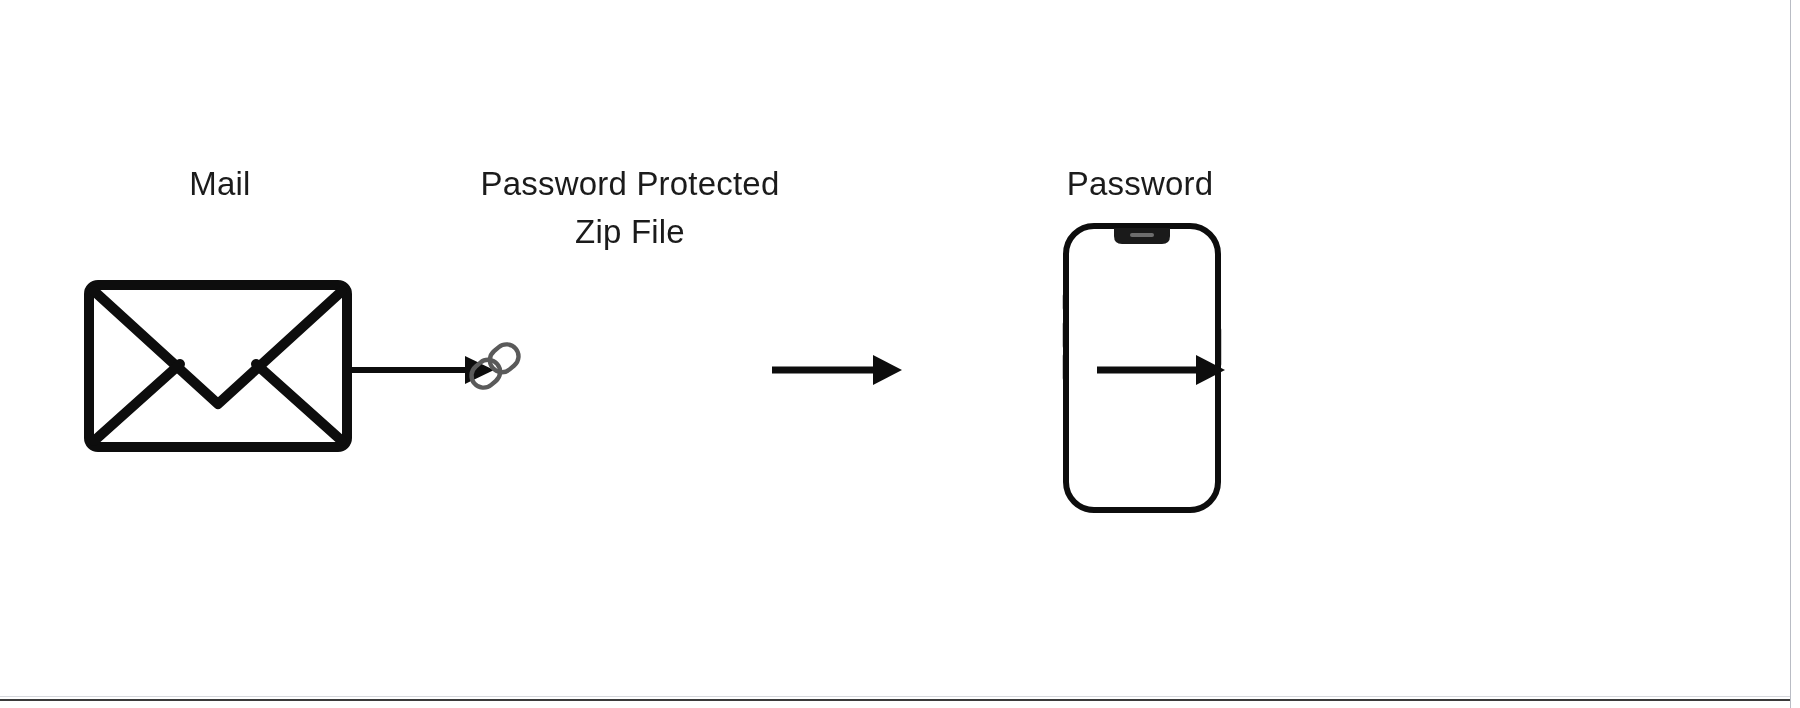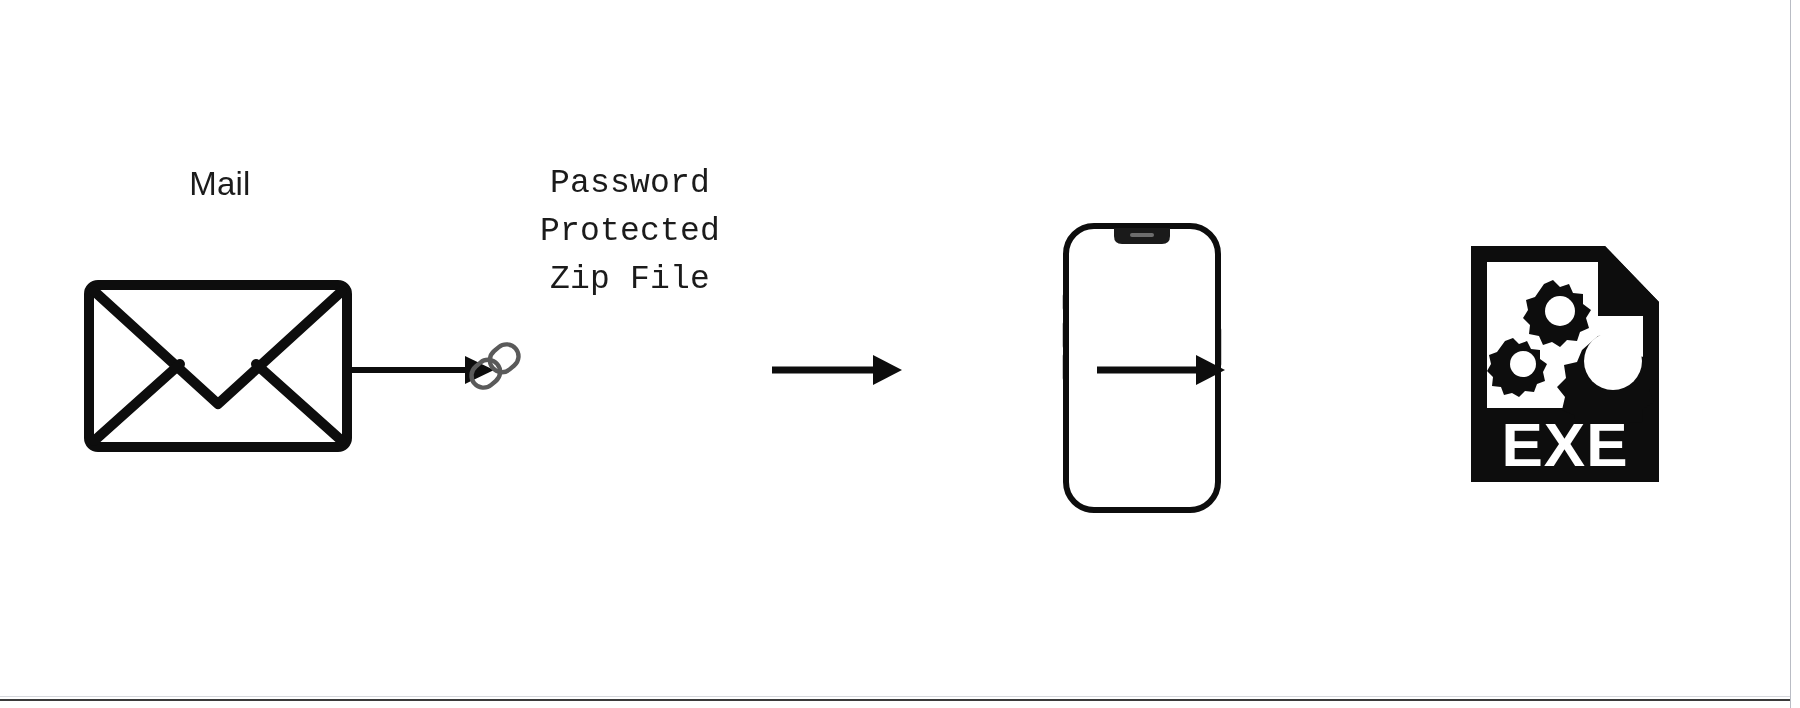--- a/index.html
+++ b/index.html
@@ -56,21 +56,21 @@
     position: absolute;
     text-align: center;
     color: #1b1b1b;
     font-size: 33px;
     line-height: 48px;
     font-weight: 400;
     letter-spacing: 0.2px;
     white-space: pre-line;
   }
   .label-mail   { left: 95px;  top: 160px; width: 250px; }
-  .label-zip    { left: 455px; top: 160px; width: 350px; font-family: Liberation Mono, monospace; }
+  .label-zip    { left: 455px; top: 160px; width: 350px; }
   .label-pass   { left: 980px; top: 160px; width: 320px; }
   .label-ransom { left: 1340px;top: 160px; width: 320px; }
 
   
   .art { position: absolute; }
 
   .art-envelope { left: 84px;  top: 280px;  width: 268px; height: 172px; }
   .art-chain    { left: 460px; top: 330px;  width: 70px;  height: 72px; }
   .art-zip      { left: 615px; top: 262px;  width: 218px; height: 240px; }
   .art-phone    { left: 1062px;top: 222px;  width: 160px; height: 292px; }
@@ -119,20 +119,21 @@
 Zip File</div>
 
 
     <div class="art art-arrow-2">
       <svg viewBox="0 0 132 44" xmlns="http://www.w3.org/2000/svg">
         <line x1="0" y1="22" x2="104" y2="22" stroke="#0d0d0d" stroke-width="7"></line>
         <path d="M 101 7 L 130 22 L 101 37 Z" fill="#0d0d0d"></path>
       </svg>
     </div>
 
+    <div class="node-label label-pass">Password</div>
 
     <div class="art art-phone">
       <svg viewBox="0 0 160 292" xmlns="http://www.w3.org/2000/svg">
 
         <rect x="0" y="72" width="5" height="16" rx="2.5" fill="#c8c8c8"></rect>
         <rect x="0" y="100" width="5" height="26" rx="2.5" fill="#c8c8c8"></rect>
         <rect x="0" y="132" width="5" height="26" rx="2.5" fill="#c8c8c8"></rect>
         <rect x="155" y="106" width="5" height="38" rx="2.5" fill="#c8c8c8"></rect>
 
         <rect x="4" y="4" width="152" height="284" rx="28" ry="28" fill="#ffffff" stroke="#0d0d0d" stroke-width="6"></rect>
@@ -143,50 +144,19 @@
     </div>
 
     <div class="art art-arrow-3">
       <svg viewBox="0 0 130 44" xmlns="http://www.w3.org/2000/svg">
         <line x1="0" y1="22" x2="102" y2="22" stroke="#0d0d0d" stroke-width="7"></line>
         <path d="M 99 7 L 128 22 L 99 37 Z" fill="#0d0d0d"></path>
       </svg>
     </div>
 
 
-    <div class="art art-exe">
-      <svg viewBox="0 0 200 248" xmlns="http://www.w3.org/2000/svg">
-
-        <path d="M 6 6 L 140 6 L 194 62 L 194 242 L 6 242 Z" fill="#0d0d0d"></path>
-
-        <path d="M 22 22 L 133 22 L 133 76 L 178 76 L 178 168 L 22 168 Z" fill="#ffffff"></path>
-
-        <g fill="#0d0d0d">
-
-          <path d="M 133 96
-                   l 13 -2 l 7 11 l 13 -2 l 4 12 l 13 3 l -2 13 l 10 8 l -7 11
-                   l 5 12 l -11 7 l -1 13 l -13 1 l -7 11 l -12 -5 l -11 7 l -9 -10
-                   l -13 2 l -3 -13 l -12 -5 l 3 -13 l -8 -10 l 9 -9 l -2 -13 l 13 -3
-                   l 5 -12 Z"></path>
-          <circle cx="148" cy="121" r="29" fill="#ffffff"></circle>
-
-          <path d="M 79 44 l 9 -4 l 7 7 l 9 -3 l 4 9 l 10 1 l 0 10 l 8 6 l -5 8
-                   l 3 10 l -9 4 l -3 9 l -10 -1 l -7 7 l -8 -5 l -9 3 l -4 -9
-                   l -10 -2 l 1 -9 l -7 -7 l 5 -8 l -2 -10 l 9 -3 Z"></path>
-          <circle cx="95" cy="71" r="15" fill="#ffffff"></circle>
-
-          <path d="M 40 101 l 8 -3 l 6 6 l 8 -3 l 4 8 l 9 1 l 0 9 l 7 5 l -4 8
-                   l 2 9 l -8 3 l -3 8 l -9 -1 l -6 6 l -7 -4 l -8 2 l -3 -8
-                   l -9 -1 l 1 -9 l -6 -6 l 4 -7 l -2 -9 l 8 -3 Z"></path>
-          <circle cx="58" cy="124" r="13" fill="#ffffff"></circle>
-        </g>
-
-        <path d="M 140 6 L 194 62 L 140 62 Z" fill="#0d0d0d"></path>
-        <text x="100" y="226" text-anchor="middle" font-family="Liberation Sans, sans-serif" font-size="62" font-weight="700" fill="#ffffff" letter-spacing="1">EXE</text>
-      </svg>
-    </div>
 
   </div>
 
   <div class="frame-line-bottom-soft"></div>
   <div class="frame-line-bottom"></div>
   <div class="frame-line-right"></div>
 </div>
 
 </body></html>

